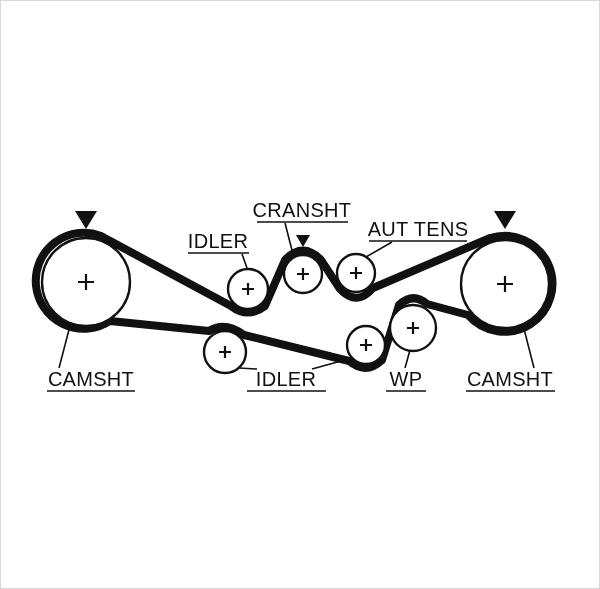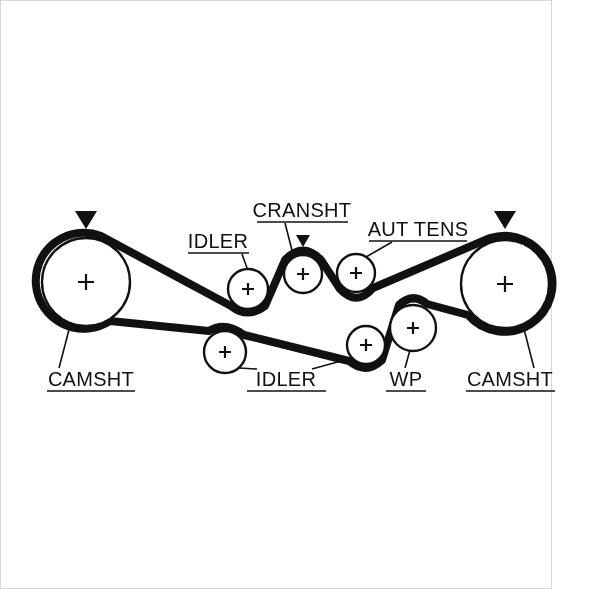--- a/index.html
+++ b/index.html
@@ -1,17 +1,17 @@
 <!DOCTYPE html>
 <html><head>
 <meta charset="utf-8">
 <style>
   html, body { margin: 0; padding: 0; background: #ffffff; }
   .stage {
-    width: 552px; height: 589px;
+    width: 600px; height: 589px;
     background: #ffffff;
     border: 1px solid #d8d8d8;
     box-sizing: border-box;
     position: relative;
     font-family: "Liberation Sans", sans-serif;
   }
   svg { display: block; }
   .lbl {
     font-family: "Liberation Sans", sans-serif;
     font-size: 20px;

